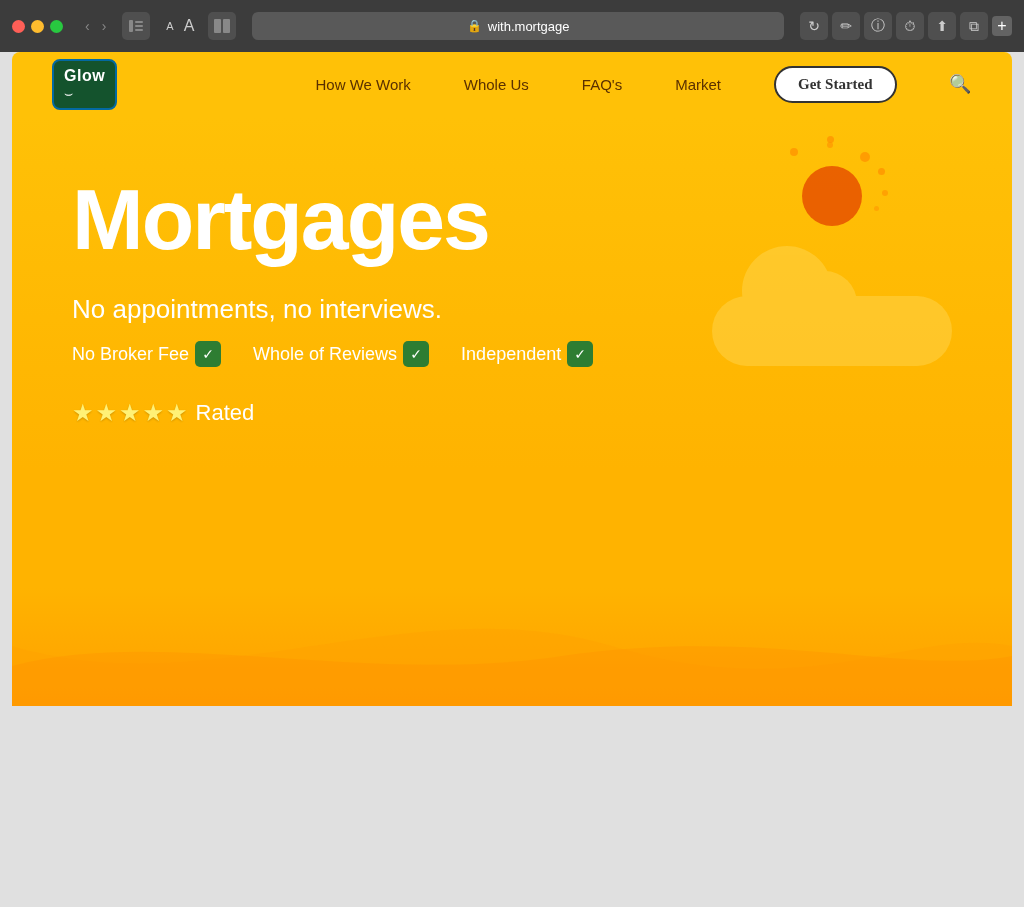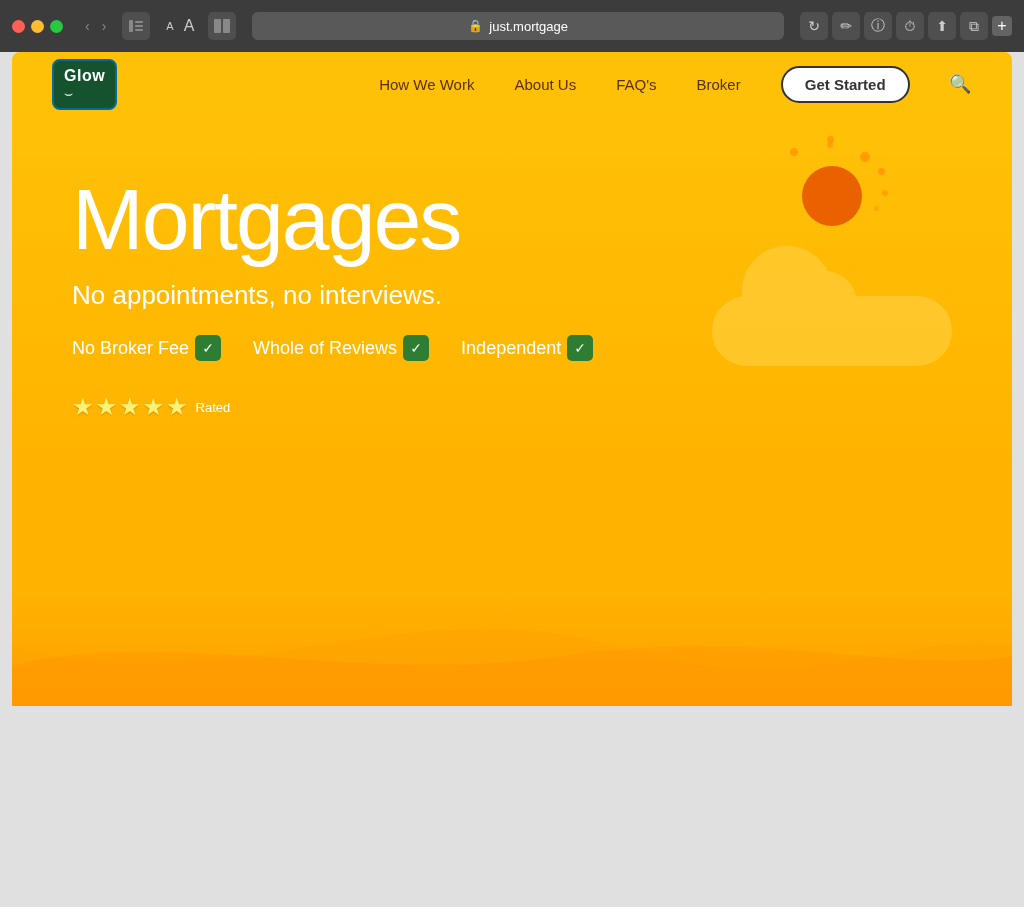--- a/index.html
+++ b/index.html
@@ -144,40 +144,41 @@
     }
 
     .logo-smile {
       color: white;
       font-size: 14px;
     }
 
     .nav-links {
       display: flex;
       align-items: center;
-      gap: 40px;
+      gap: 53px;
     }
 
     .nav-link {
       color: #5a3000;
       font-size: 15px;
       font-weight: 500;
       text-decoration: none;
       cursor: pointer;
     }
 
     .nav-cta {
       background: white;
       color: #333;
       border: 2px solid #333;
       border-radius: 30px;
       padding: 8px 22px;
       font-size: 15px;
       font-weight: 600;
       cursor: pointer;
+      font-family: Liberation Serif, serif;
     }
 
     .search-icon-nav {
       font-size: 18px;
       color: #5a3000;
       cursor: pointer;
     }
 
     
     .hero {
@@ -264,31 +265,31 @@
       position: absolute;
       bottom: 0;
       left: 0;
       right: 0;
       height: 120px;
     }
 
     .hero-title {
       color: white;
       font-size: 86px;
-      font-weight: 400;
+      font-weight: 700;
       line-height: 1;
-      margin-bottom: 18px;
+      margin-bottom: 32px;
       letter-spacing: -2px;
     }
 
     .hero-subtitle1 {
       color: white;
       font-size: 26px;
       font-weight: 500;
-      margin-bottom: 24px;
+      margin-bottom: 16px;
     }
 
     .hero-subtitle2 {
       color: white;
       font-size: 26px;
       font-weight: 500;
       margin-bottom: 36px;
       line-height: 1.3;
     }
 
@@ -338,21 +339,21 @@
 
     .stars {
       color: #FFF176;
       font-size: 24px;
       letter-spacing: 2px;
       text-shadow: 0 1px 2px rgba(0,0,0,0.2);
     }
 
     .rated-text {
       color: white;
-      font-size: 13px;
+      font-size: 22px;
       font-weight: 500;
     }
 
     
     .white-section {
       background: white;
       padding: 60px 40px;
       text-align: center;
     }
 
@@ -403,21 +404,21 @@
 
   <button class="chrome-btn" style="margin-left:2px;">
     <svg width="16" height="14" viewBox="0 0 16 14" fill="none">
       <rect x="0" y="0" width="7" height="14" rx="1" fill="#888"></rect>
       <rect x="9" y="0" width="7" height="14" rx="1" fill="#888"></rect>
     </svg>
   </button>
 
   <div class="address-bar">
     <span class="lock-icon">🔒</span>
-    <span>just.mortgage</span>
+    <span>with.mortgage</span>
   </div>
 
   <div class="chrome-right">
     <button class="chrome-btn">↻</button>
     <button class="chrome-btn">✏</button>
     <button class="chrome-btn">ⓘ</button>
     <button class="chrome-btn">⏱</button>
     <button class="chrome-btn">⬆</button>
     <button class="chrome-btn">⧉</button>
     <button class="plus-btn">+</button>
@@ -427,23 +428,23 @@
 <div style="margin: 0 12px; border-radius: 8px; overflow: hidden; height: 843px;">
 
   <nav class="navbar">
     <div class="logo">
       <span class="logo-text">Glow</span>
       <span class="logo-smile">⌣</span>
     </div>
 
     <div class="nav-links">
       <a class="nav-link">How We Work</a>
-      <a class="nav-link">About Us</a>
+      <a class="nav-link">Whole Us</a>
       <a class="nav-link">FAQ's</a>
-      <a class="nav-link">Broker</a>
+      <a class="nav-link">Market</a>
       <button class="nav-cta">Get Started</button>
       <span class="search-icon-nav">🔍</span>
     </div>
   </nav>
 
   <div class="hero">
 
     <div class="sun-decoration">
       <div class="sun-dot dot6" style="position:absolute; width:7px; height:7px; top:0; left:55px; background:#FF8F00; border-radius:50%; opacity:0.7;"></div>
       <div class="sun-dot dot1" style="position:absolute; width:8px; height:8px; top:12px; left:18px; background:#FF8F00; border-radius:50%; opacity:0.7;"></div>

